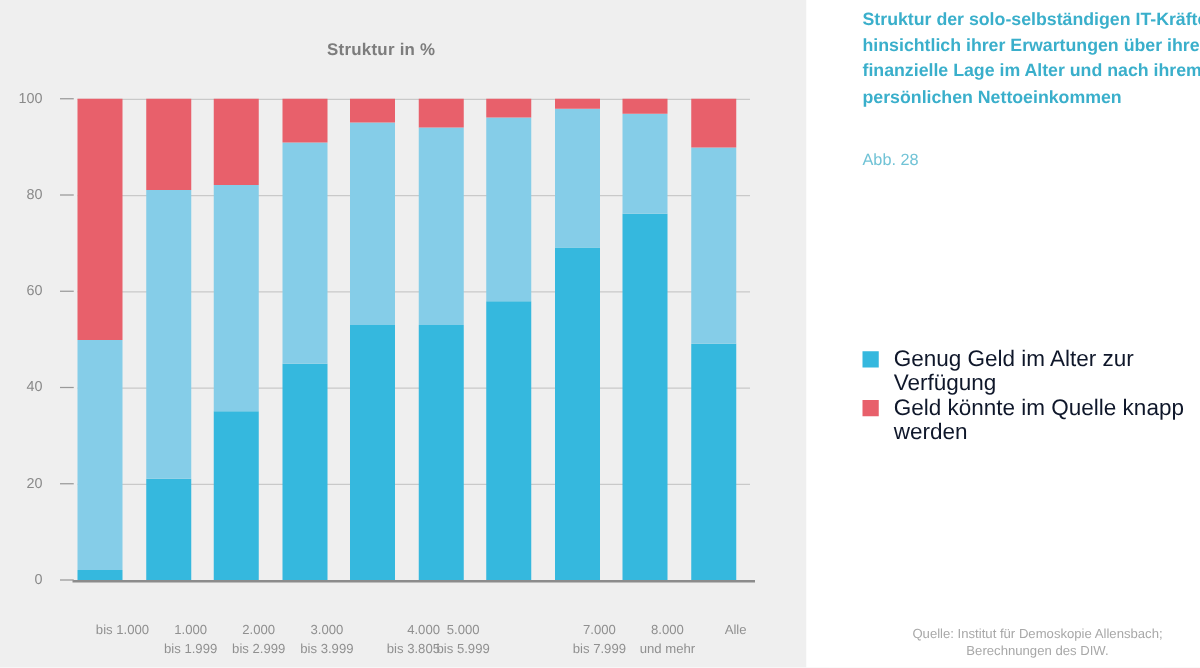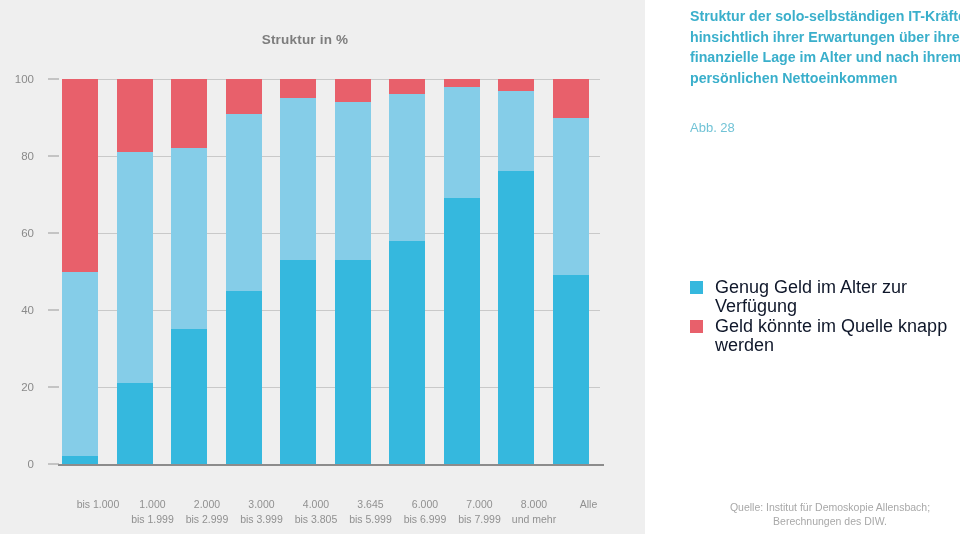--- a/index.html
+++ b/index.html
@@ -274,23 +274,22 @@
             <div class="seg" title="Geld könnte im Alter knapp werden: 10%" style="background: rgb(232, 96, 107); height: 38.5px; bottom: 346.5px;"></div>
           </div>
         </div>
     </div>
 
     <div class="xlabels" id="xlabels">
         <div class="xlabel" style="left: 18px;"><span>bis 1.000</span></div>
         <div class="xlabel" style="left: 72.5px;"><span>1.000</span><span class="l2">bis 1.999</span></div>
         <div class="xlabel" style="left: 127px;"><span>2.000</span><span class="l2">bis 2.999</span></div>
         <div class="xlabel" style="left: 181.5px;"><span>3.000</span><span class="l2">bis 3.999</span></div>
-        <div class="xlabel" style="left: 236px;"><span>4.000</span><span class="l2">bis 3.805</span></div>
-        <div class="xlabel" style="left: 290.5px;"><span>3.645</span><span class="l2">bis 5.999</span></div>
-        <div class="xlabel" style="left: 345px;"><span>6.000</span><span class="l2">bis 6.999</span></div>
+        <div class="xlabel" style="left: 236px; text-align: right;"><span>4.000</span><span class="l2">bis 3.805</span></div>
+        <div class="xlabel" style="left: 290.5px;"><span>5.000</span><span class="l2">bis 5.999</span></div>
         <div class="xlabel" style="left: 399.5px;"><span>7.000</span><span class="l2">bis 7.999</span></div>
         <div class="xlabel" style="left: 454px;"><span>8.000</span><span class="l2">und mehr</span></div>
         <div class="xlabel" style="left: 508.5px;"><span>Alle</span></div>
       </div>
   </div>
 
   <div id="side-panel">
     <div id="side-title">Struktur der solo-selbständigen IT-Kräfte hinsichtlich ihrer Erwartungen über ihre finanzielle Lage im Alter und nach ihrem persönlichen Nettoeinkommen</div>
 
     <div id="side-figno">Abb. 28</div>

